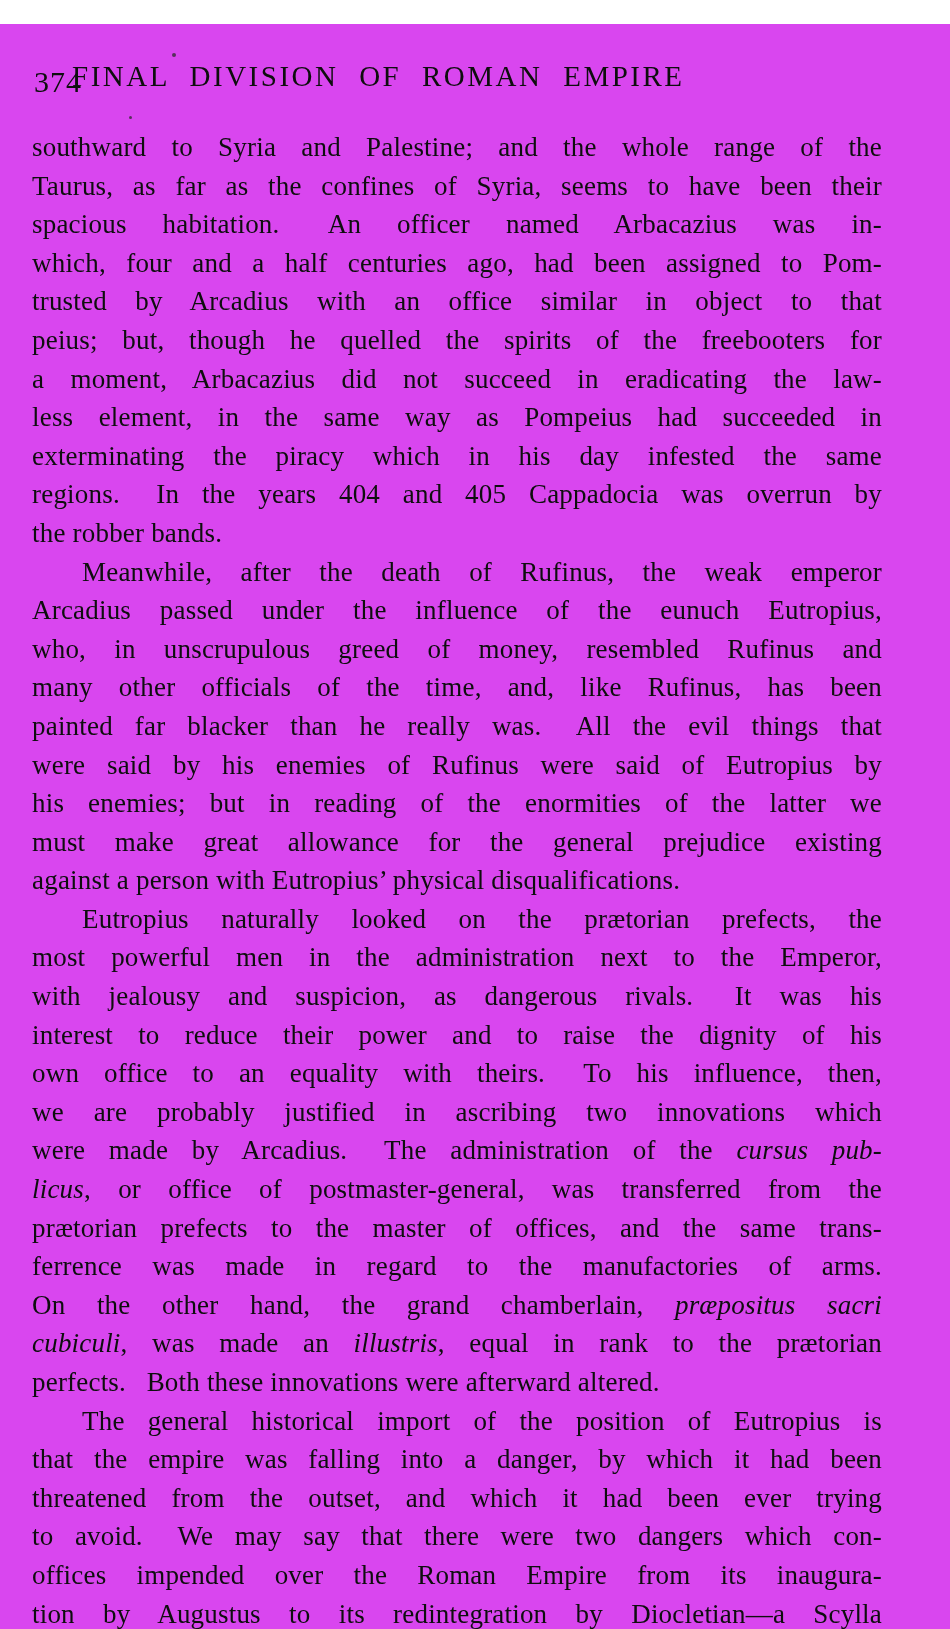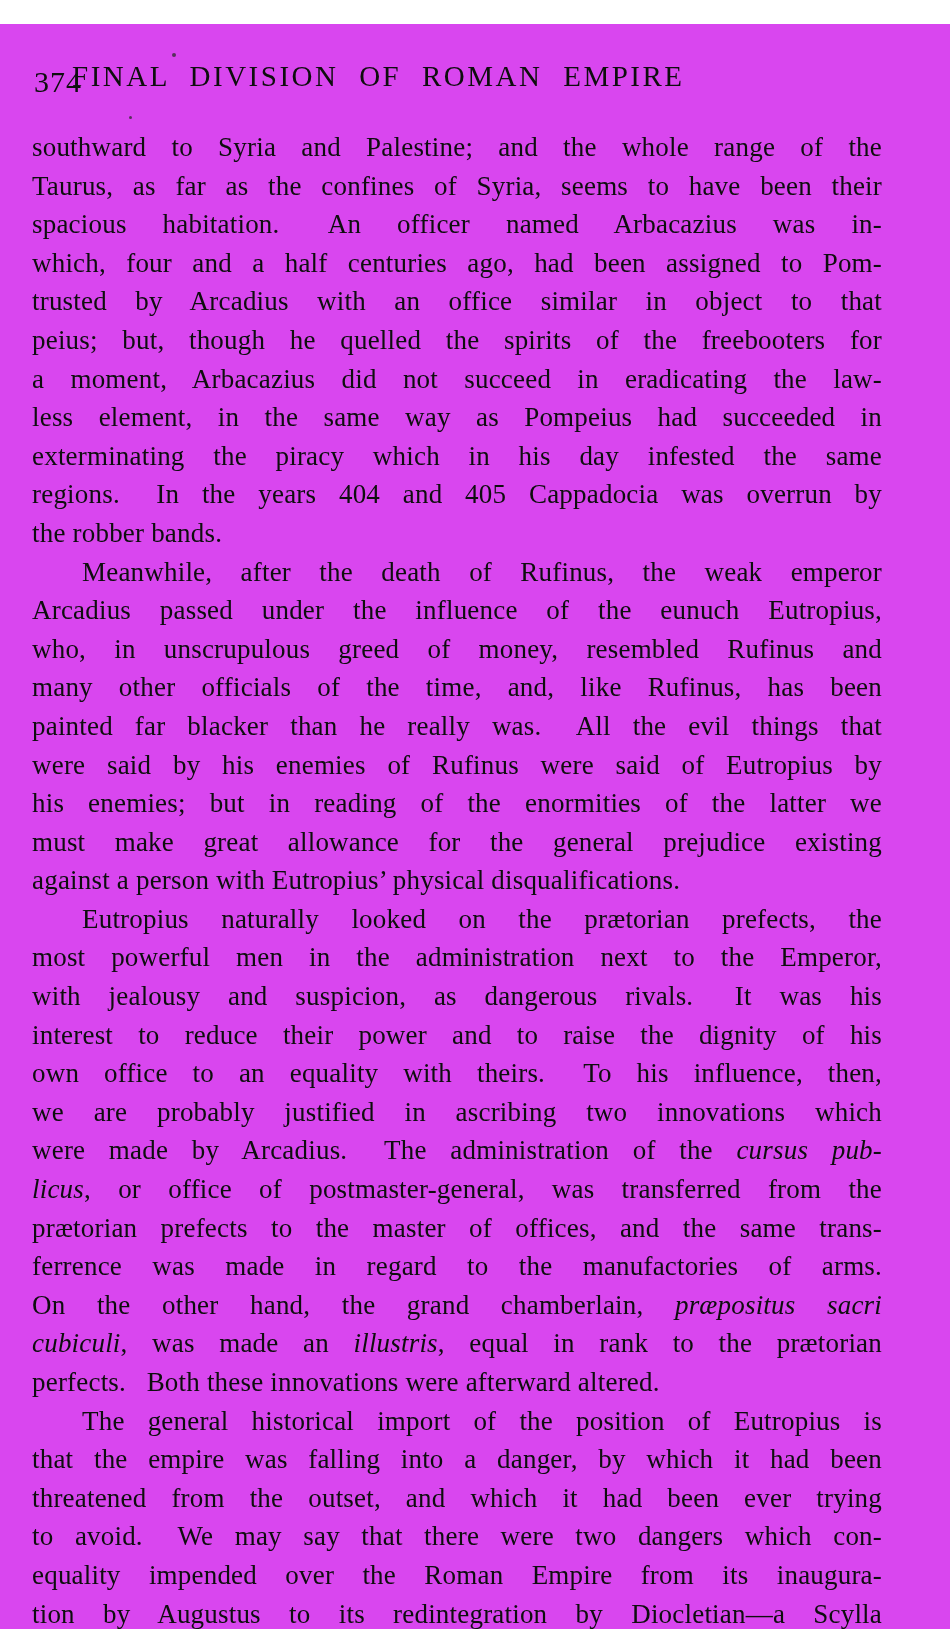--- a/index.html
+++ b/index.html
@@ -123,19 +123,19 @@
         <div class="line"><span>ferrence was made in regard to the manufactories of arms.</span></div>
         <div class="line"><span>On the other hand, the grand chamberlain, </span><i>præpositus sacri</i></div>
         <div class="line"><i>cubiculi</i><span>, was made an </span><i>illustris</i><span>, equal in rank to the prætorian</span></div>
         <div class="line no-just"><span>perfects.  Both these innovations were afterward altered.</span></div>
       </div>
       <div class="paragraph">
         <div class="line indent"><span>The general historical import of the position of Eutropius is</span></div>
         <div class="line"><span>that the empire was falling into a danger, by which it had been</span></div>
         <div class="line"><span>threatened from the outset, and which it had been ever trying</span></div>
         <div class="line"><span>to avoid.  We may say that there were two dangers which con-</span></div>
-        <div class="line"><span>equality impended over the Roman Empire from its inaugura-</span></div>
+        <div class="line"><span>offices impended over the Roman Empire from its inaugura-</span></div>
         <div class="line"><span>tion by Augustus to its redintegration by Diocletian—a Scylla</span></div>
       </div>
     </div>
   <div class="speck s1"></div>
   <div class="speck s2"></div>
 </div>
 
 </body></html>

